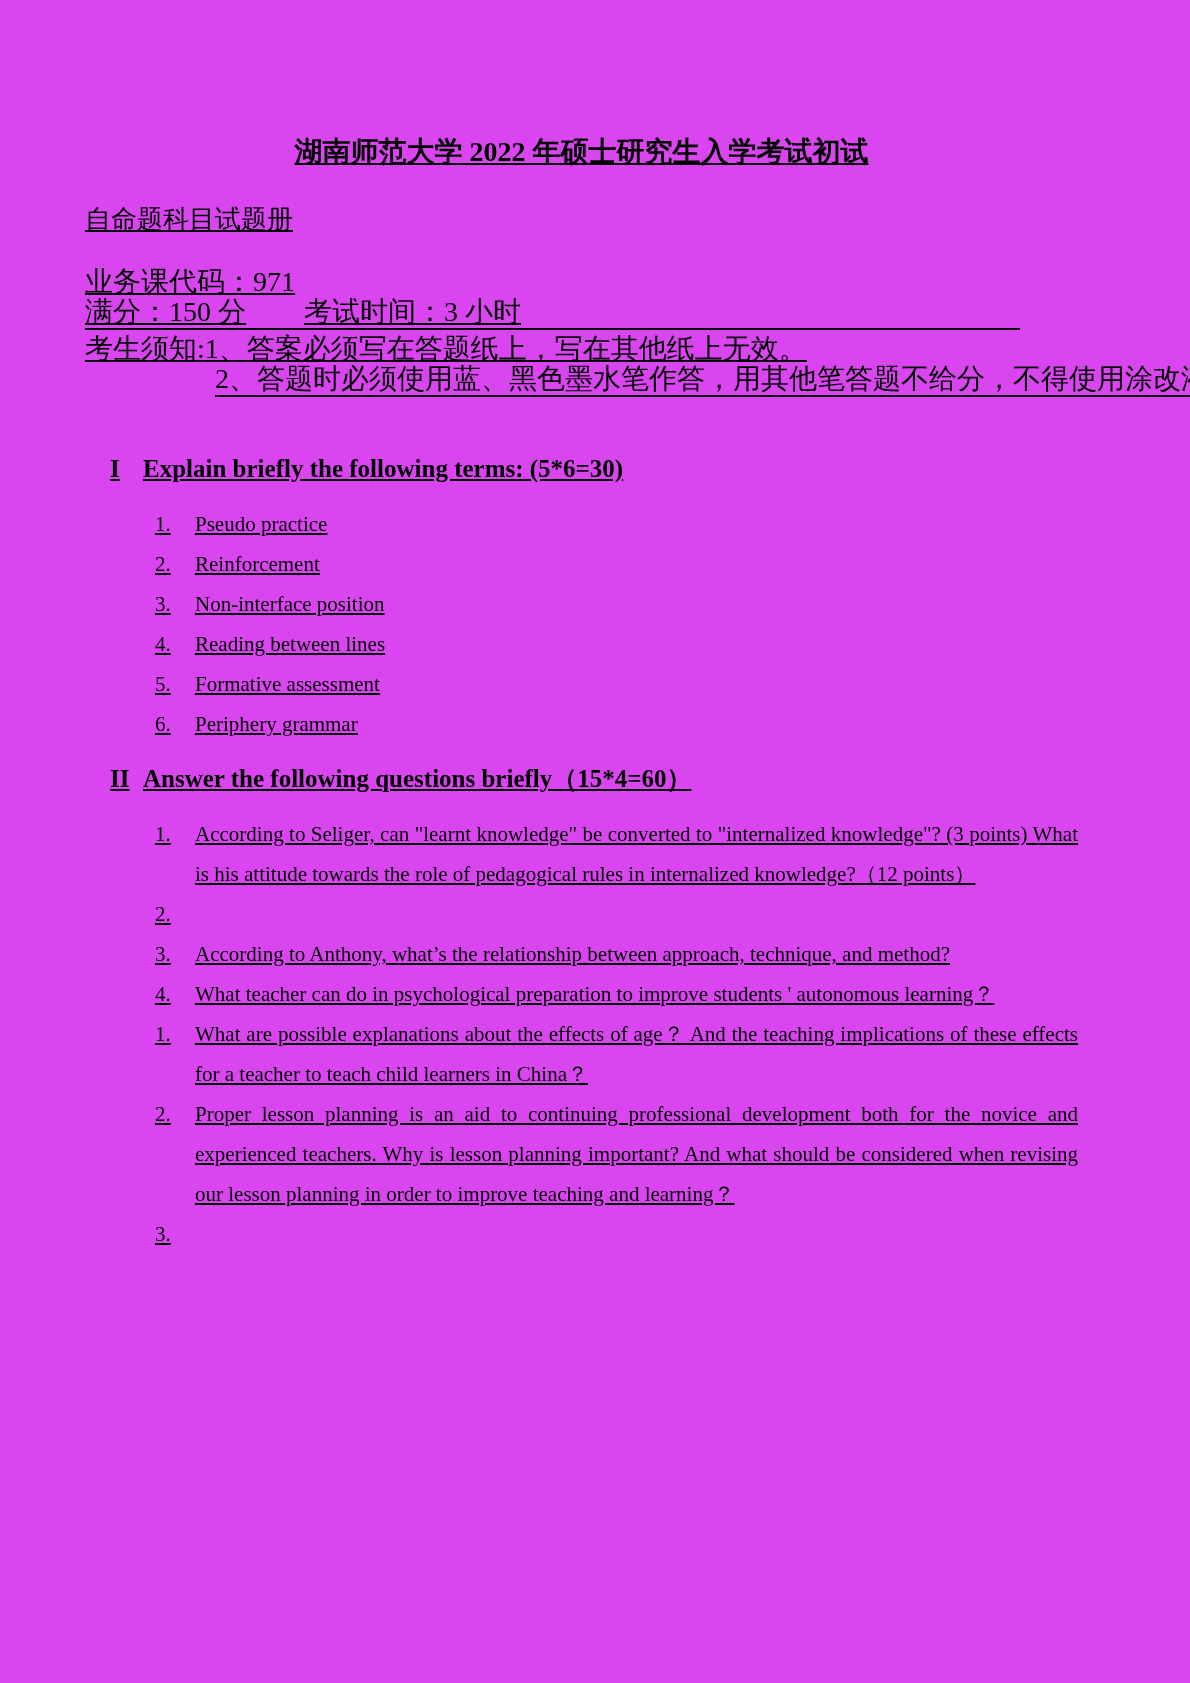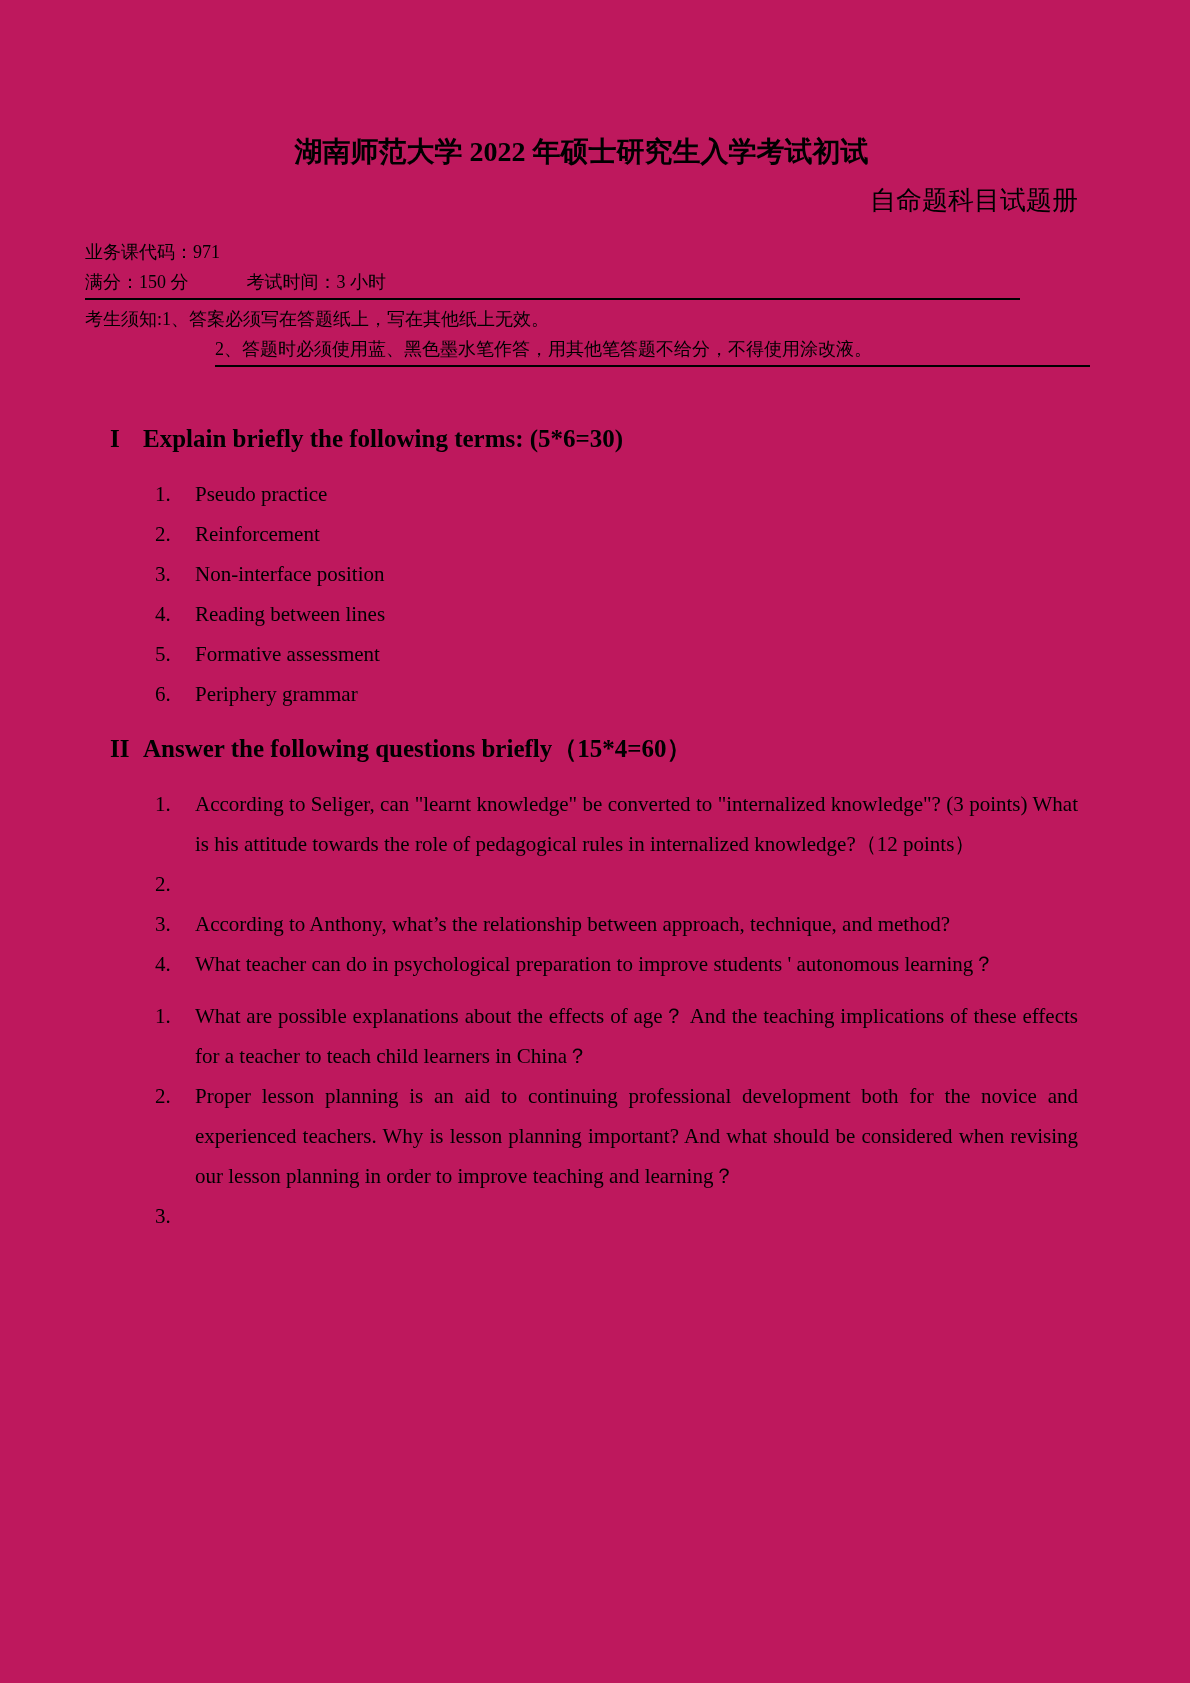--- a/index.html
+++ b/index.html
@@ -1,57 +1,58 @@
 <!DOCTYPE html>
 <html><head>
 <meta charset="utf-8">
 <style>
   html,body { margin:0; padding:0; background:#e8e8e8; }
   .page {
     position:relative;
     width:1190px; height:1683px;
     margin:0 auto;
-    background:#be185d;
+    background:#d946ef;
     box-sizing:border-box;
     padding:137px 112px 0 85px;
     font-family:"Liberation Serif","DejaVu Serif",serif;
     color:#000;
+    text-decoration:underline;
   }
   .doc-title {
     text-align:center;
     font-size:28px; font-weight:bold;
     line-height:30px;
   }
   .doc-subtitle {
-    text-align:right;
+    text-align:left;
     font-size:26px; font-weight:normal;
     line-height:30px;
-    margin-top:19px;
+    margin-top:38px;
   }
   .info {
-    margin-top:21px;
-    font-size:18px;
+    margin-top:32px;
+    font-size:28px;
     line-height:30px;
   }
   .info-row { white-space:nowrap; }
   .score-row {
     width:935px;
     border-bottom:2px solid #000;
     padding-bottom:1px;
   }
   .time-part { margin-left:58px; }
   .notice-row1 { margin-top:4px; }
   .notice-row2 { margin-left:130px; }
   .notice-row2 .underlined {
     display:inline-block;
     min-width:875px;
     border-bottom:2px solid #000;
     padding-bottom:1px;
   }
-  .section { margin-top:12px; }
+  .section { margin-top:0; }
   .section.first { margin-top:52px; }
   .section-heading {
     display:flex;
     font-size:25px; font-weight:bold;
     line-height:40px;
     margin:15px 0;
     padding-left:25px;
   }
   .sec-num { min-width:33px; flex-shrink:0; }
   .q-item {

